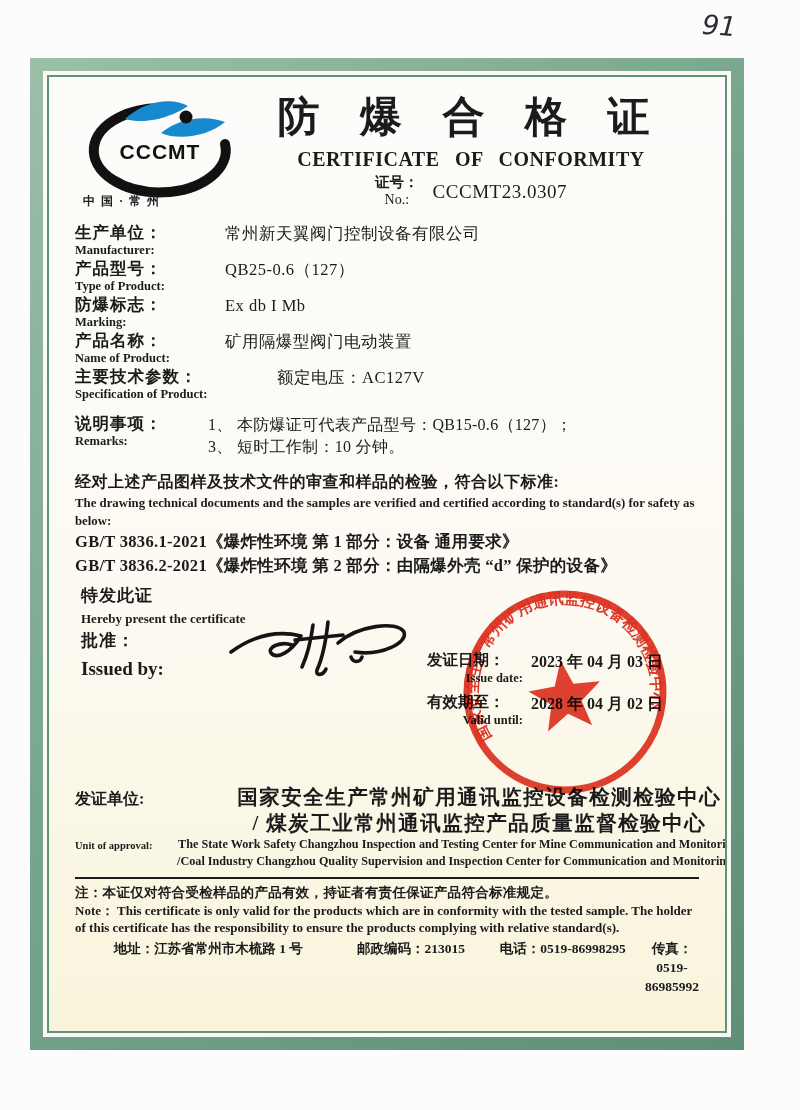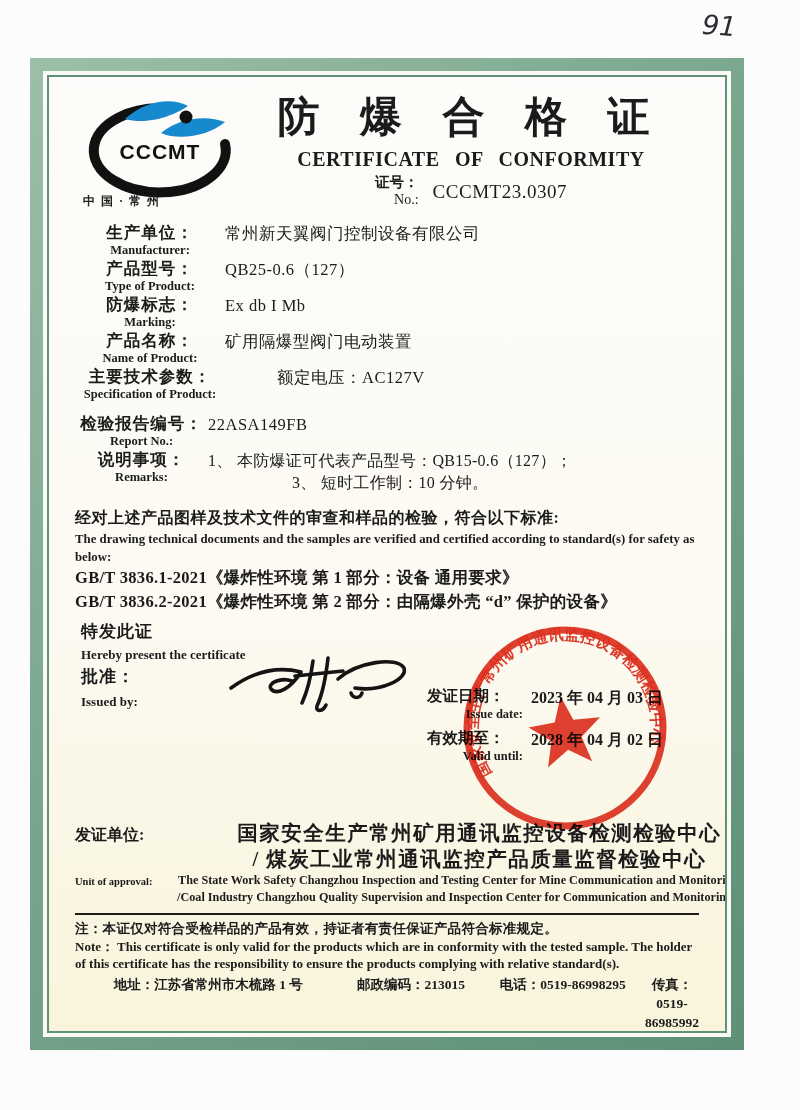--- a/index.html
+++ b/index.html
@@ -42,47 +42,47 @@
     margin-left:168px; text-align:center;
     font-size:42px; font-weight:600; letter-spacing:15px;
     padding-top:6px; white-space:nowrap;
   }
   .title-en {
     margin-left:168px; text-align:center;
     font-size:20px; font-weight:600; letter-spacing:0.5px; word-spacing:10px;
     margin-top:3px;
   }
   .certno-row { margin-left:168px; display:flex; justify-content:center; gap:14px; margin-top:3px; }
-  .certno-labels { text-align:right; }
+  .certno-labels { text-align:center; }
   .certno-label-zh { font-size:14.5px; font-weight:600; line-height:17px; }
   .certno-label-en { font-size:14px; line-height:17px; }
   .certno-value { font-size:19px; font-weight:400; letter-spacing:0.5px; align-self:center; padding-top:2px; }
   
   .fields { margin-top:8px; }
-  .field-row { display:flex; margin-bottom:1px;text-align:center; }
+  .field-row { display:flex; margin-bottom:1px; }
   .field-label { width:150px; flex:none; }
   .field-label-zh { font-size:16.5px; font-weight:600; line-height:20px; letter-spacing:1px; }
   .field-label-en { font-size:12.5px; font-weight:600; line-height:15px; font-family:"Liberation Serif",serif; }
   .field-value { font-size:16.5px; line-height:20px; padding-top:1px; letter-spacing:0.5px; }
   .indent-extra { padding-left:52px; }
   
   .report-block { margin-top:12px; }
   .report-block .field-label { width:133px; }
   .remark-line { font-size:16px; line-height:22px; letter-spacing:0.3px; }
   
   .standards { margin-top:12px; }
   .std-intro-zh { font-size:16px; font-weight:600; line-height:24px; letter-spacing:0.5px; }
   .std-intro-en { font-size:12.8px; font-weight:600; line-height:18px; }
   .std-item { font-size:16.5px; font-weight:600; line-height:24px; letter-spacing:0.3px; }
   
   .issue-section { position:relative; height:198px; margin-top:6px; }
   .present-zh { position:absolute; left:6px; top:0; font-size:17px; font-weight:600; letter-spacing:1px; }
   .present-en { position:absolute; left:6px; top:27px; font-size:13px; font-weight:600; }
   .approved-zh { position:absolute; left:6px; top:45px; font-size:17px; font-weight:600; letter-spacing:1px; }
-  .approved-en { position:absolute; left:6px; top:74px; font-size:13px; font-weight:600; }
+  .approved-en { position:absolute; left:6px; top:74px; font-size:19px; font-weight:600; }
   .signature-svg { position:absolute; left:150px; top:28px; }
   .dates-block { position:absolute; left:352px; top:66px; width:300px; z-index:1; }
   .date-row { display:flex; margin-bottom:6px; }
   .date-labels { width:96px; flex:none; }
   .date-label-zh { font-size:15.5px; font-weight:600; line-height:20px; white-space:nowrap; }
   .date-label-en { font-size:12.5px; font-weight:600; line-height:16px; text-align:right; }
   .date-value { font-size:16px; font-weight:600; line-height:20px; padding-left:8px; white-space:nowrap; padding-top:2px; }
   .stamp-svg { position:absolute; left:384px; top:2px; z-index:3; mix-blend-mode:multiply; transform:rotate(-8deg); }
   
   .unit-section { display:flex; margin-top:2px; }
@@ -164,27 +164,20 @@
         <div class="field-label-zh">主要技术参数：</div>
         <div class="field-label-en">Specification of Product:</div>
       </div>
       <div class="field-value indent-extra">额定电压：AC127V</div>
     </div>
   </div>
 
   <div class="report-block">
     <div class="field-row">
       <div class="field-label">
-        <div class="field-label-zh">检验报告编号：</div>
-        <div class="field-label-en">Report No.:</div>
-      </div>
-      <div class="field-value">22ASA149FB</div>
-    </div>
-    <div class="field-row">
-      <div class="field-label">
         <div class="field-label-zh">说明事项：</div>
         <div class="field-label-en">Remarks:</div>
       </div>
       <div>
         <div class="remark-line">1、 本防爆证可代表产品型号：QB15-0.6（127）；</div>
         <div class="remark-line">3、 短时工作制：10 分钟。</div>
       </div>
     </div>
   </div>
 

